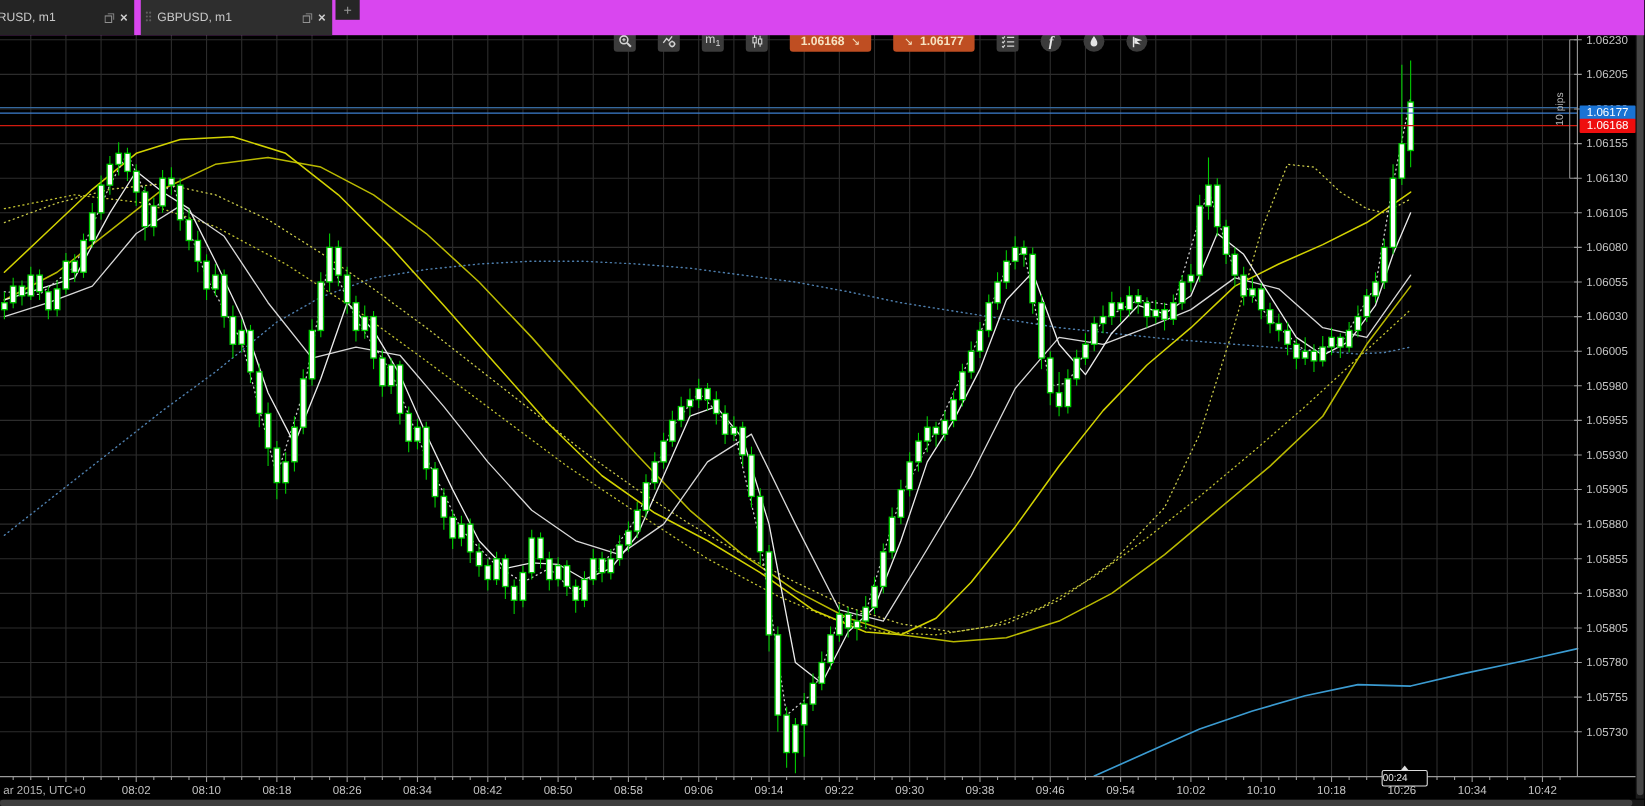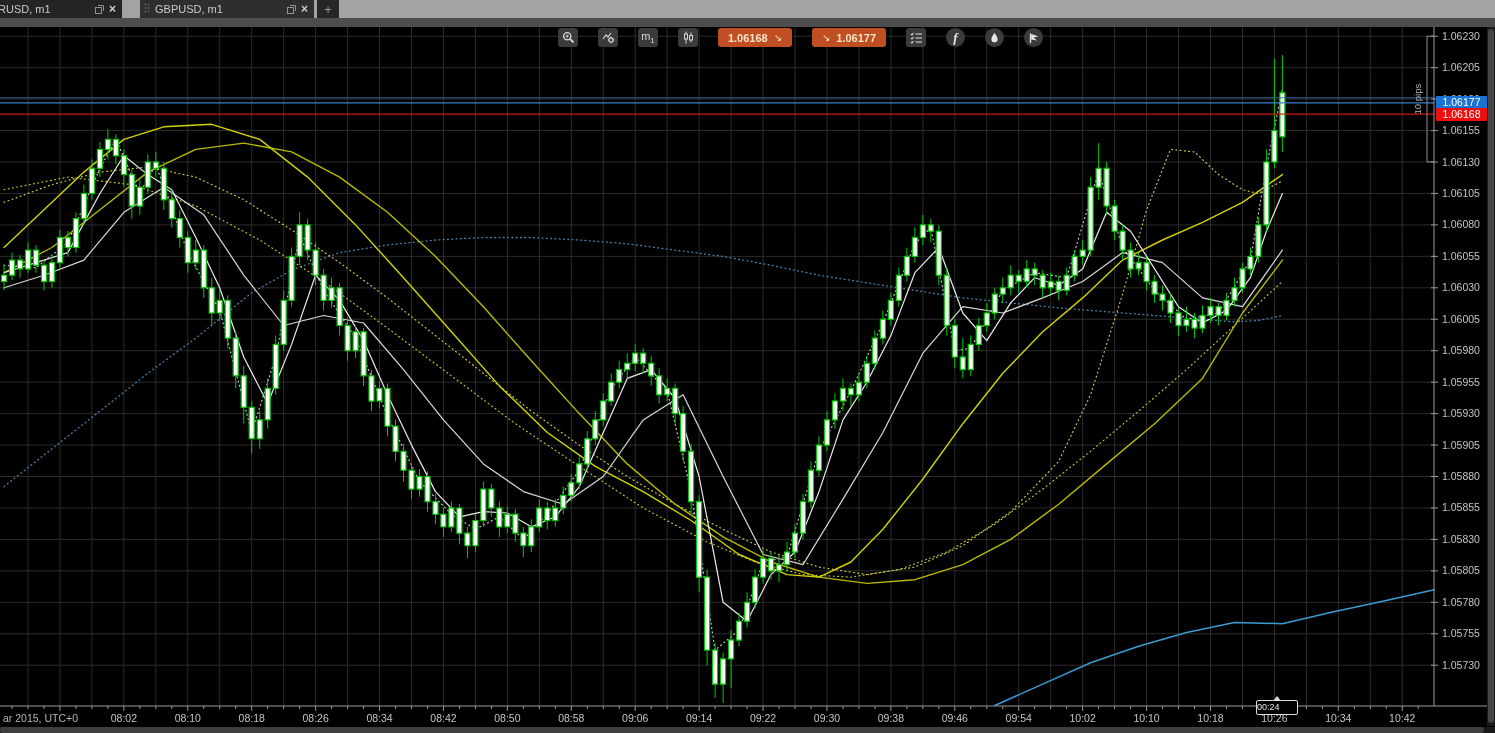--- a/index.html
+++ b/index.html
@@ -1,25 +1,25 @@
 <!DOCTYPE html>
 <html><head>
 <meta charset="utf-8">
 <style>
   html,body{margin:0;padding:0;background:#000;width:1495px;height:733px;overflow:hidden;
     font-family:"Liberation Sans",sans-serif;}
   #stage{position:relative;width:1495px;height:733px;background:#000;}
 
   
-  .tabbar{position:absolute;left:0;top:0;width:1495px;height:18px;background:#a3a3a3;display:flex;align-items:stretch;z-index:30;}
+  .tabbar{position:absolute;left:0;top:0;width:1495px;height:32px;background:#d946ef;display:flex;align-items:stretch;z-index:30;}
   .tab{display:flex;align-items:center;color:#c9c9c9;font-size:11px;padding:0 4px;position:relative;}
   .tab .tab-label{white-space:nowrap;overflow:hidden;}
   .tab1{width:118px;background:#242424;padding-left:0;}
   .tab1 .tab-label{margin-left:-2px;}
-  .tab2{width:166px;background:#2e2e2e;margin-left:18px;}
+  .tab2{width:166px;background:#2e2e2e;margin-left:6px;}
   .tab-icons{margin-left:auto;display:flex;align-items:center;gap:5px;padding-right:2px;}
   .popout{opacity:.75;}
   .tab-close{color:#cfcfcf;font-size:12px;font-weight:bold;line-height:10px;cursor:default;}
   .grip{margin-right:5px;opacity:.8;}
   .newtab{width:22px;height:18px;margin-left:3px;background:#262626;color:#9a9a9a;
     font-size:13px;display:flex;align-items:center;justify-content:center;}
   .window-divider{position:absolute;left:0;top:18px;width:1495px;height:9px;background:#4d4d4d;z-index:29;}
 
   
   .toolbar{position:absolute;left:558px;top:28px;display:flex;align-items:center;gap:20px;z-index:20;}

